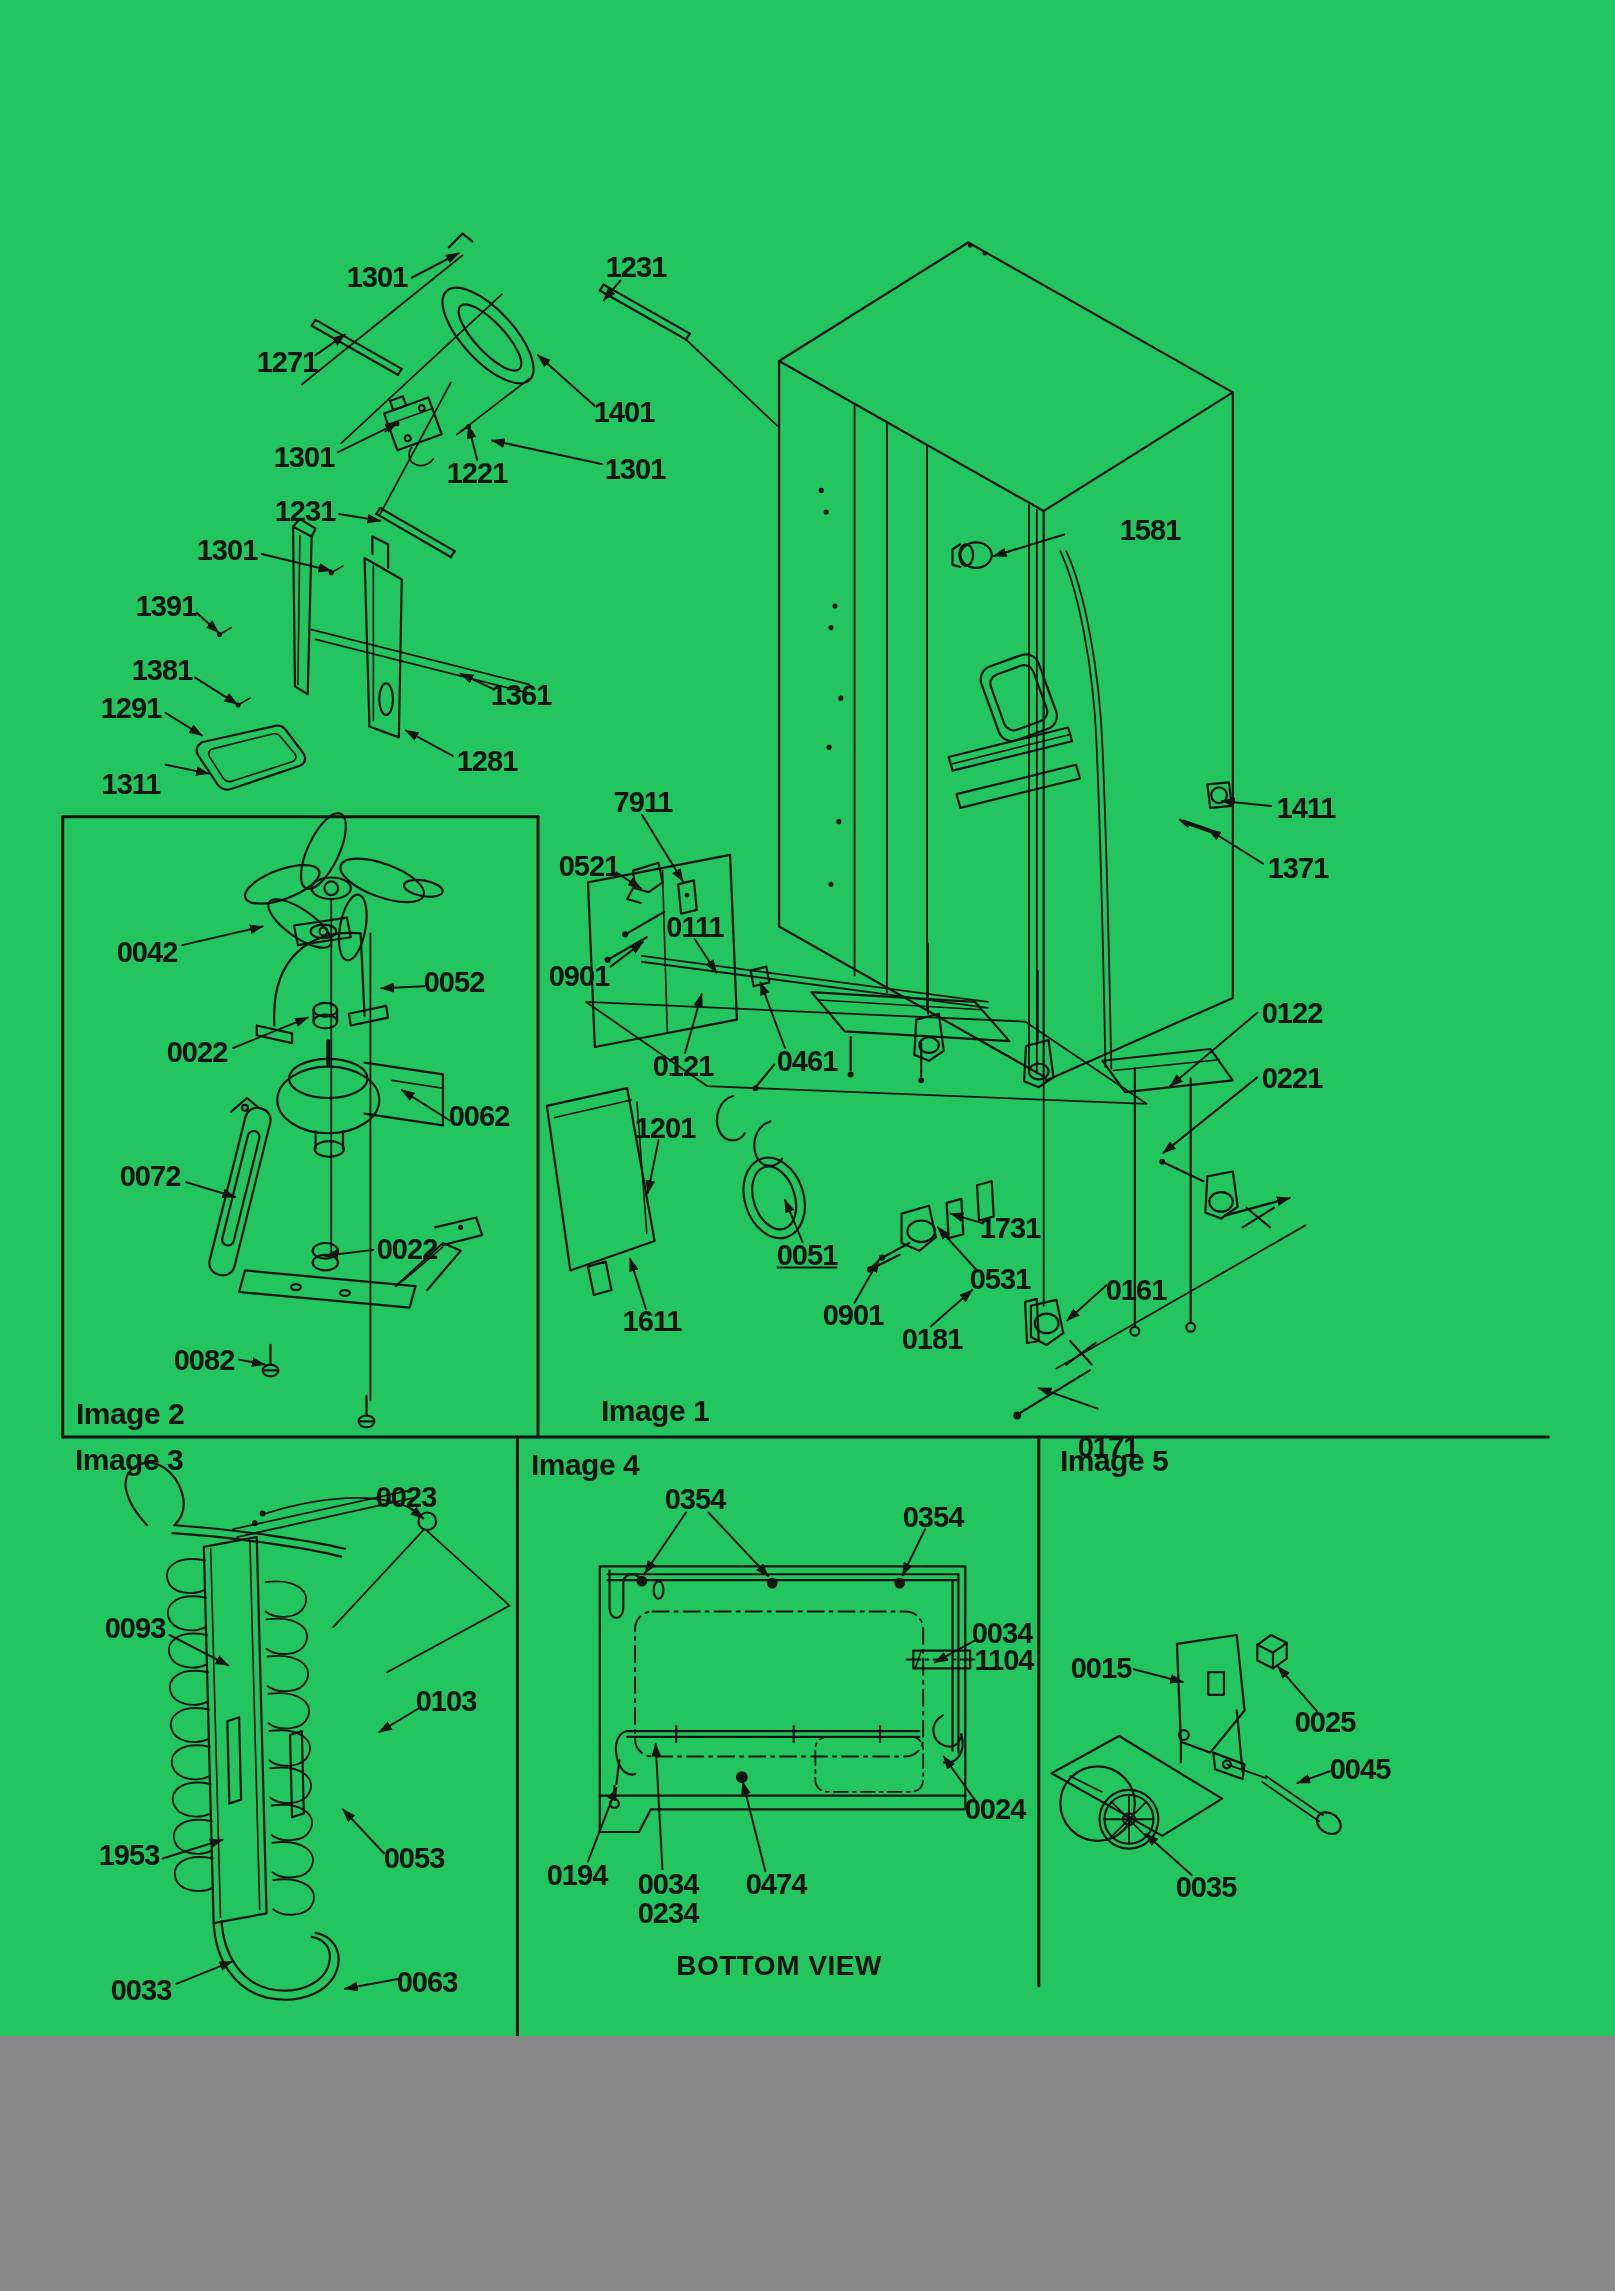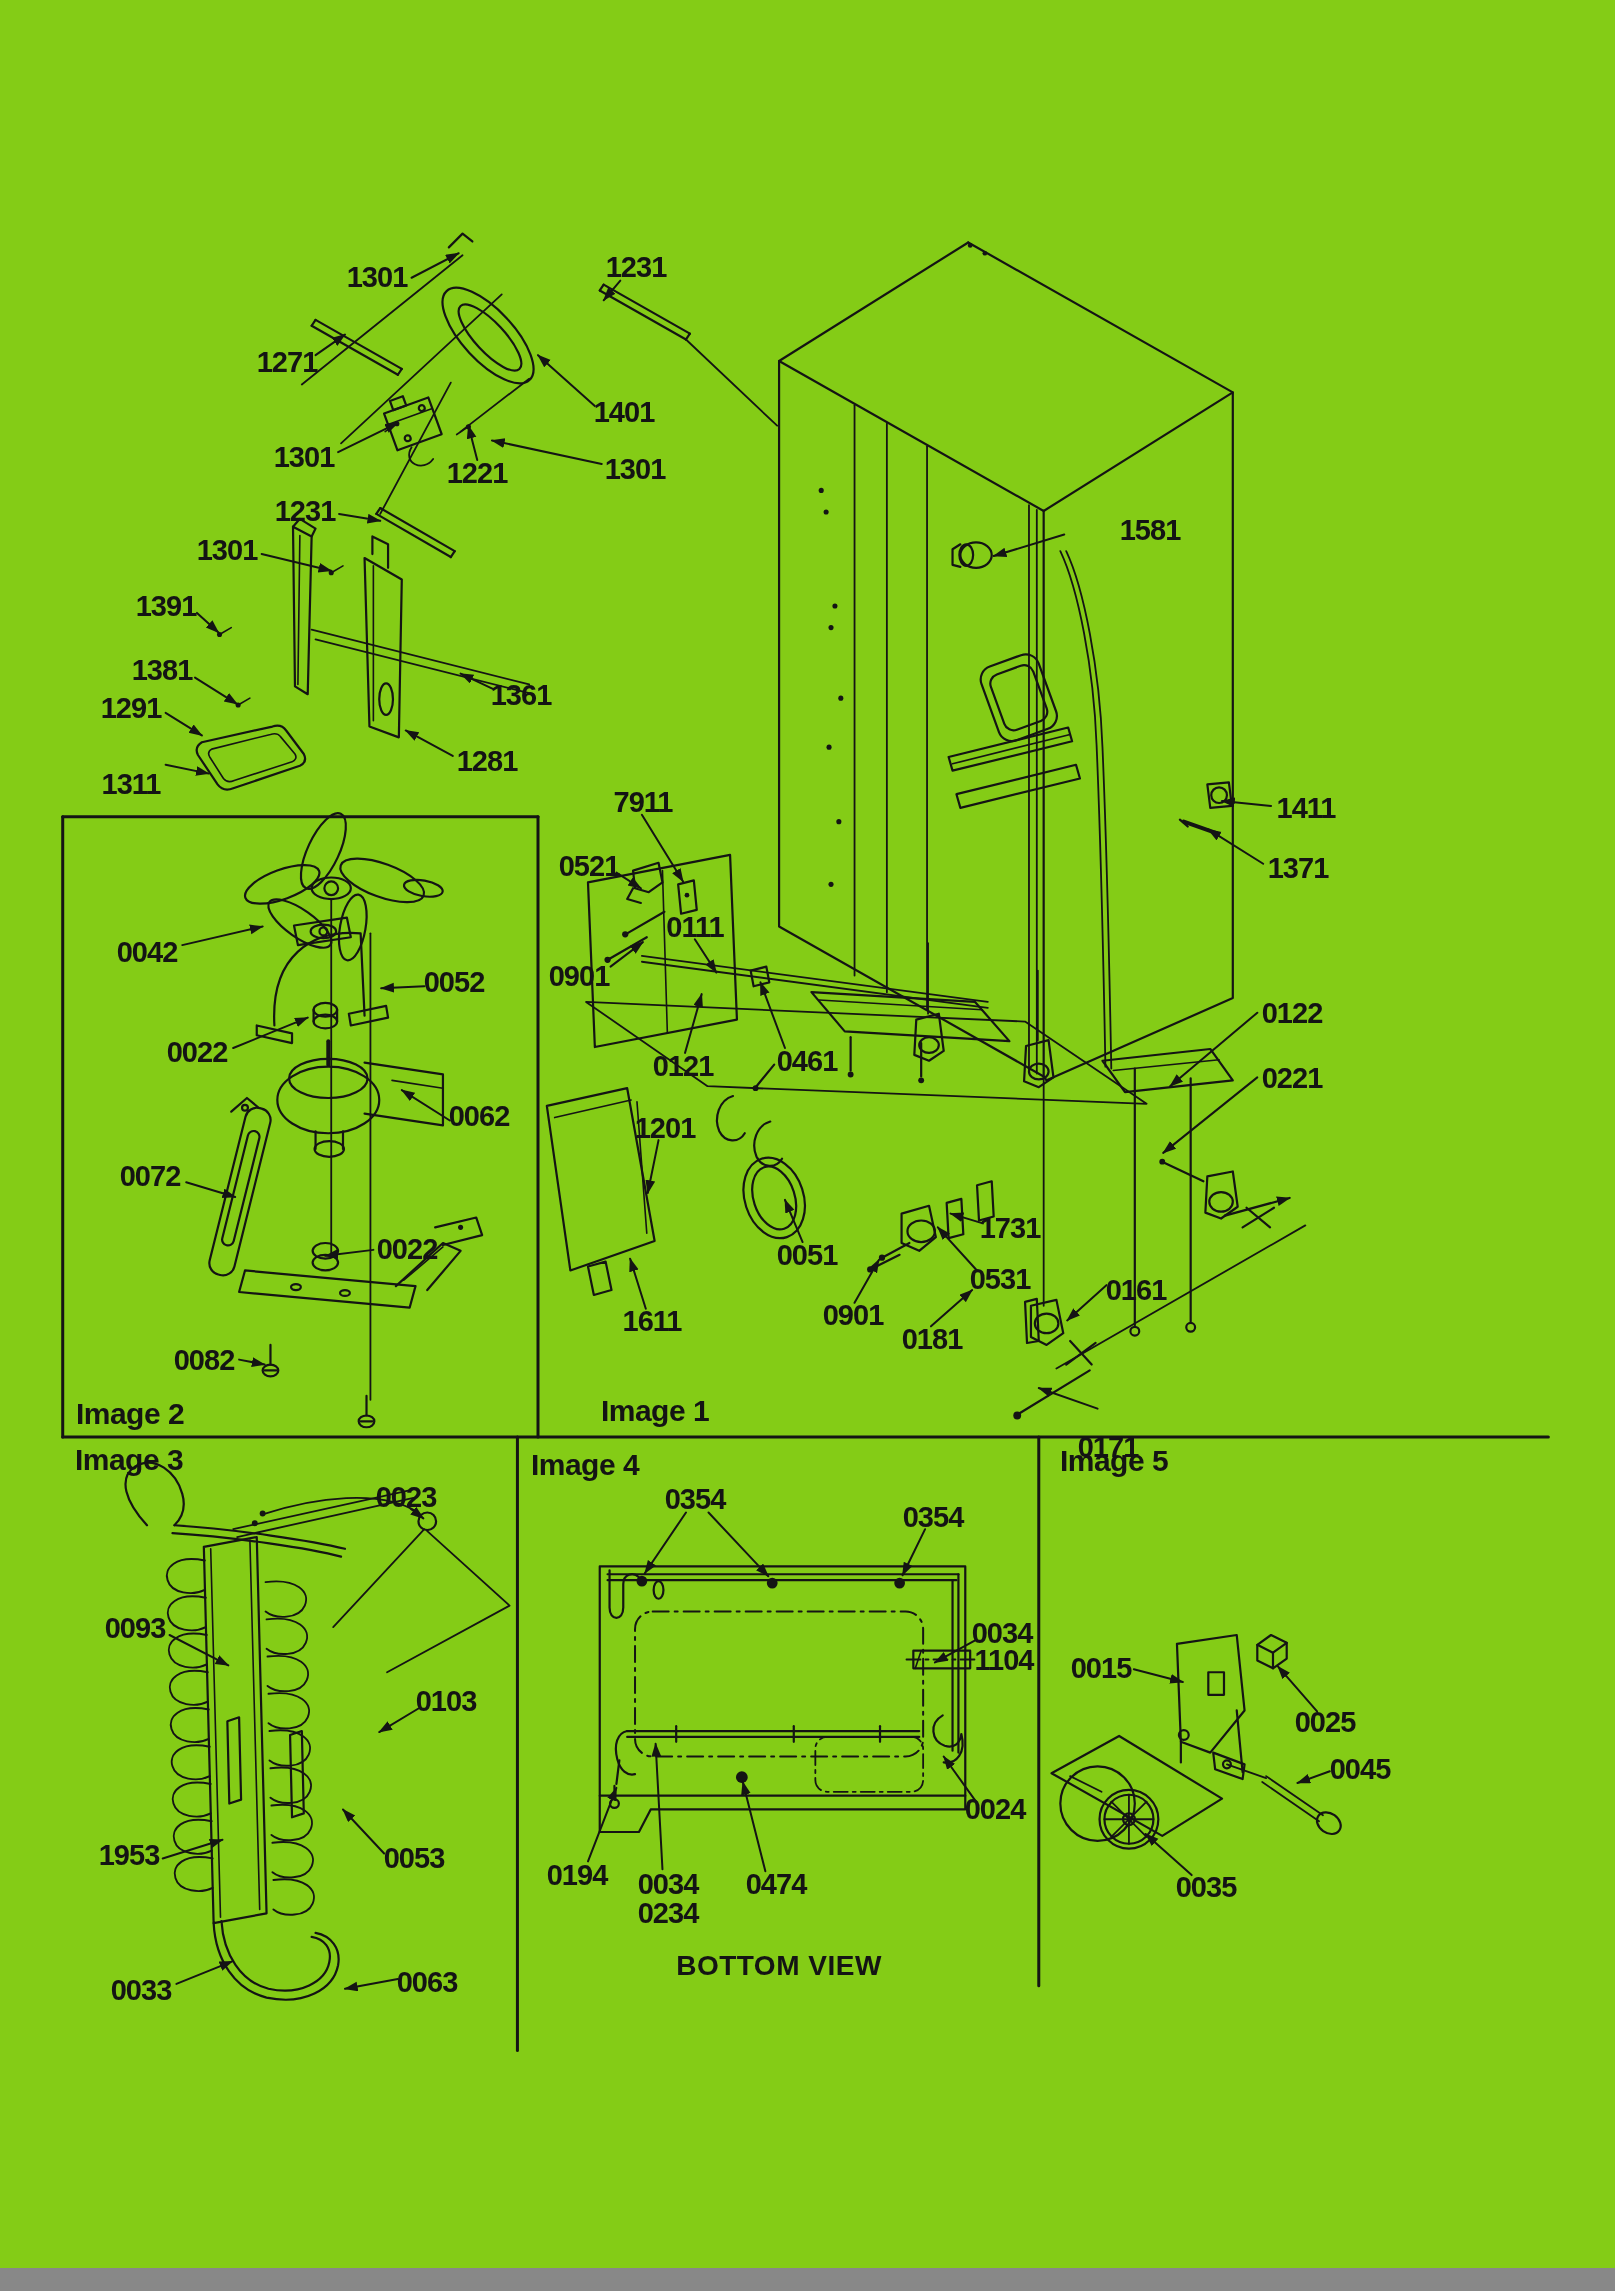--- a/index.html
+++ b/index.html
@@ -1,16 +1,16 @@
 <!DOCTYPE html>
 <html><head>
 <meta charset="utf-8">
 <style>
   html,body{margin:0;padding:0;background:#888;}
-  #page{position:relative;width:1615px;height:2268px;background:#84cc16;overflow:hidden;
+  #page{position:relative;width:1615px;height:2036px;background:#22c55e;overflow:hidden;
         font-family:"Liberation Sans",sans-serif;}
   #art{position:absolute;left:0;top:0;width:1615px;height:2292px;}
   #labels-layer,#captions-layer{position:absolute;left:0;top:0;width:100%;height:100%;pointer-events:none;}
   .part-label{position:absolute;transform:translate(-50%,-50%);
       font:700 29px/1 "Liberation Sans",sans-serif;letter-spacing:-1px;color:#141414;white-space:nowrap;}
   .caption{position:absolute;transform:translate(-50%,-50%);
       font:700 30px/1 "Liberation Sans",sans-serif;letter-spacing:-0.5px;color:#141414;white-space:nowrap;}
   .view-title{font:700 28px/1 "Liberation Sans",sans-serif;letter-spacing:0.5px;}
   svg *{vector-effect:non-scaling-stroke;}
 </style>
@@ -505,21 +505,21 @@
       <div class="part-label" style="left: 1298px; top: 868px;">1371</div>
       <div class="part-label" style="left: 1292px; top: 1013px;">0122</div>
       <div class="part-label" style="left: 1292px; top: 1078px;">0221</div>
       <div class="part-label" style="left: 643px; top: 802px;">7911</div>
       <div class="part-label" style="left: 589px; top: 866px;">0521</div>
       <div class="part-label" style="left: 695px; top: 927px;">0111</div>
       <div class="part-label" style="left: 579px; top: 976px;">0901</div>
       <div class="part-label" style="left: 683px; top: 1066px;">0121</div>
       <div class="part-label" style="left: 807px; top: 1061px;">0461</div>
       <div class="part-label" style="left: 665px; top: 1128px;">1201</div>
-      <div class="part-label" style="left: 807px; top: 1255px;">0051</div>
+      <div class="part-label" style="left: 807px; top: 1255px; text-decoration: underline;">0051</div>
       <div class="part-label" style="left: 652px; top: 1321px;">1611</div>
       <div class="part-label" style="left: 853px; top: 1315px;">0901</div>
       <div class="part-label" style="left: 1010px; top: 1228px;">1731</div>
       <div class="part-label" style="left: 1000px; top: 1279px;">0531</div>
       <div class="part-label" style="left: 932px; top: 1339px;">0181</div>
       <div class="part-label" style="left: 1136px; top: 1290px;">0161</div>
       <div class="part-label" style="left: 1108px; top: 1417px; margin-top: 30px;">0171</div>
       <div class="part-label" style="left: 147px; top: 952px; text-align: center;">0042</div>
       <div class="part-label" style="left: 454px; top: 982px;">0052</div>
       <div class="part-label" style="left: 197px; top: 1052px;">0022</div>

